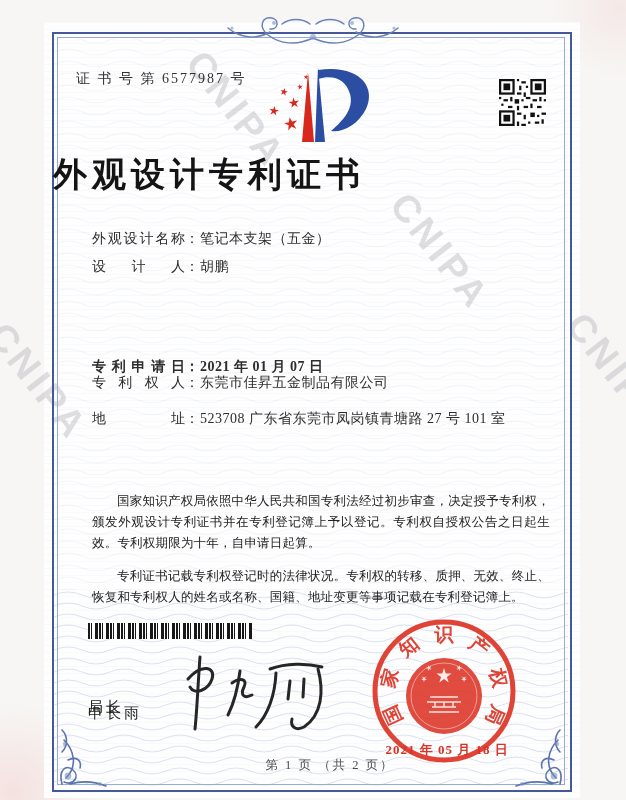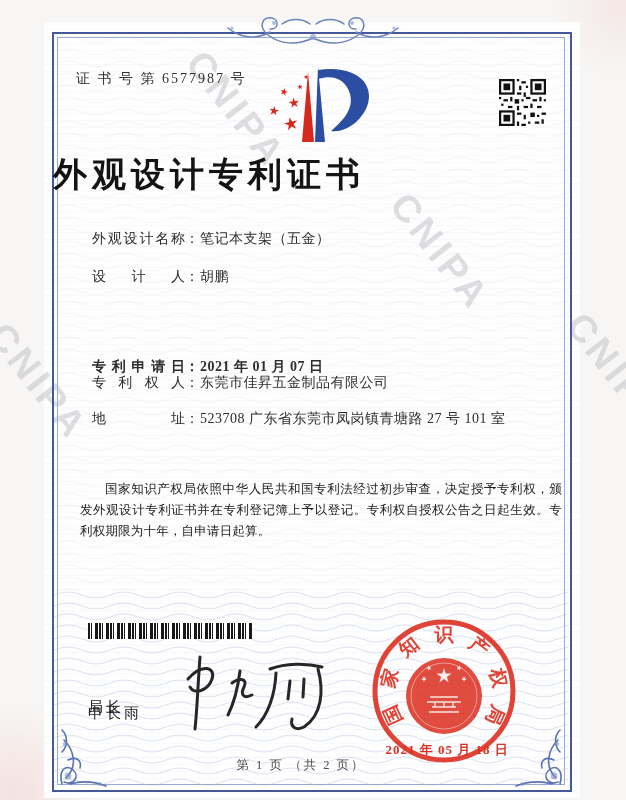--- a/index.html
+++ b/index.html
@@ -28,33 +28,33 @@
   .cert-no{position:absolute;left:76px;top:70px;font-size:14px;letter-spacing:2px;color:#333;}
   .title{position:absolute;left:53px;top:152px;width:520px;text-align:left;
     font-size:34px;font-weight:600;letter-spacing:5px;color:#141414;}
   .field-row{position:absolute;left:86px;font-size:14px;color:#2d2d2d;white-space:nowrap;}
   .f-label{display:inline-block;width:93px;text-align:justify;text-align-last:justify;margin-left:6px;}
   .f-colon{display:inline-block;width:15px;}
   .f-value{letter-spacing:.5px;}
   .grant-no{position:absolute;left:320px;top:0;}
   .paragraphs{position:absolute;left:80px;top:479px;width:482px;font-size:12.5px;
     line-height:21px;letter-spacing:.2px;color:#222;text-align:justify;}
-  .paragraphs p{margin:0;text-indent:2em;}
+  .paragraphs p{margin:12px;text-indent:2em;}
   .barcode{position:absolute;left:88px;top:623px;width:164px;height:16px;
     background:repeating-linear-gradient(90deg,#181818 0 2px,#fff 2px 3px,#181818 3px 4px,#fff 4px 7px,#181818 7px 10px,#fff 10px 11px);}
   .signer{position:absolute;left:88px;font-family:"Liberation Sans",sans-serif;
     font-size:15px;letter-spacing:3px;color:#222;}
   .signer-title{top:698px;} .signer-name{top:704px;}
   .signature{position:absolute;left:178px;top:653px;}
   .seal{position:absolute;left:369px;top:616px;width:150px;height:150px;opacity:.93;}
   .seal-arc{position:absolute;left:0;top:0;width:150px;height:150px;}
   .seal-arc span{position:absolute;font-size:19px;font-weight:bold;color:#dd3628;}
   .seal-date{position:absolute;left:380px;top:741px;width:134px;text-align:center;
     font-size:13px;font-weight:bold;letter-spacing:1px;color:#d93325;z-index:5;}
-  .footer{position:absolute;left:41px;top:757px;width:520px;text-align:center;
+  .footer{position:absolute;left:70px;top:757px;width:520px;text-align:center;
     font-size:12.5px;letter-spacing:2px;color:#4a4a4a;}
   .ornament{position:absolute;pointer-events:none;}
 </style>
 </head>
 <body>
 
 <div class="photo">
 
   <div class="paper"></div>
 
@@ -195,35 +195,36 @@
       <rect x="32" y="38" width="4" height="2"></rect>
         <rect x="38" y="36" width="2" height="4"></rect>
     </g>
   </svg>
 
   <div class="title">外观设计专利证书</div>
 
   <div class="field-row" style="top:230px;">
     <span class="f-label">外观设计名称</span><span class="f-colon">：</span><span class="f-value">笔记本支架（五金）</span>
   </div>
-  <div class="field-row" style="top:268px;">
+  <div class="field-row" style="top:258px;">
     <span class="f-label">设计人</span><span class="f-colon">：</span><span class="f-value">胡鹏</span>
   </div>
   <div class="field-row" style="top:358px;font-weight:bold;">
     <span class="f-label">专利申请日</span><span class="f-colon">：</span><span class="f-value">2021 年 01 月 07 日</span>
   </div>
   <div class="field-row" style="top:374px;">
     <span class="f-label">专利权人</span><span class="f-colon">：</span><span class="f-value">东莞市佳昇五金制品有限公司</span>
   </div>
   <div class="field-row" style="top:410px;">
     <span class="f-label">地址</span><span class="f-colon">：</span><span class="f-value">523708 广东省东莞市凤岗镇青塘路 27 号 101 室</span>
   </div>
 
   <div class="paragraphs">
     <p>国家知识产权局依照中华人民共和国专利法经过初步审查，决定授予专利权，颁发外观设计专利证书并在专利登记簿上予以登记。专利权自授权公告之日起生效。专利权期限为十年，自申请日起算。</p>
+    <p>专利证书记载专利权登记时的法律状况。专利权的转移、质押、无效、终止、恢复和专利权人的姓名或名称、国籍、地址变更等事项记载在专利登记簿上。</p>
   </div>
 
   <div class="barcode"></div>
 
   <div class="signer signer-title">局长</div>
   <div class="signer signer-name">申长雨</div>
 
   <svg class="signature" width="160" height="80" viewBox="0 0 160 80">
     <g fill="none" stroke="#262626" stroke-width="3" stroke-linecap="round" stroke-linejoin="round">
       <path d="M22 4 C20 30 19 58 17 76"></path>

